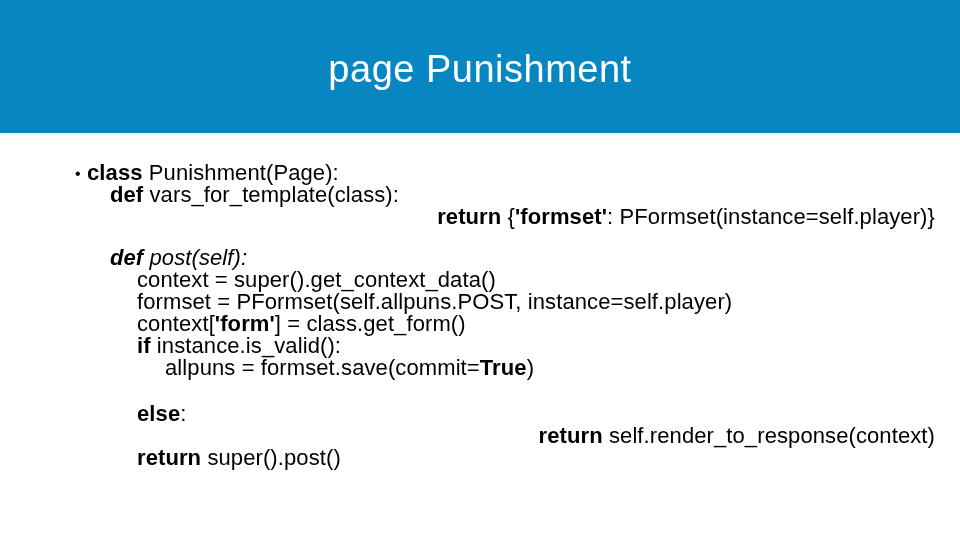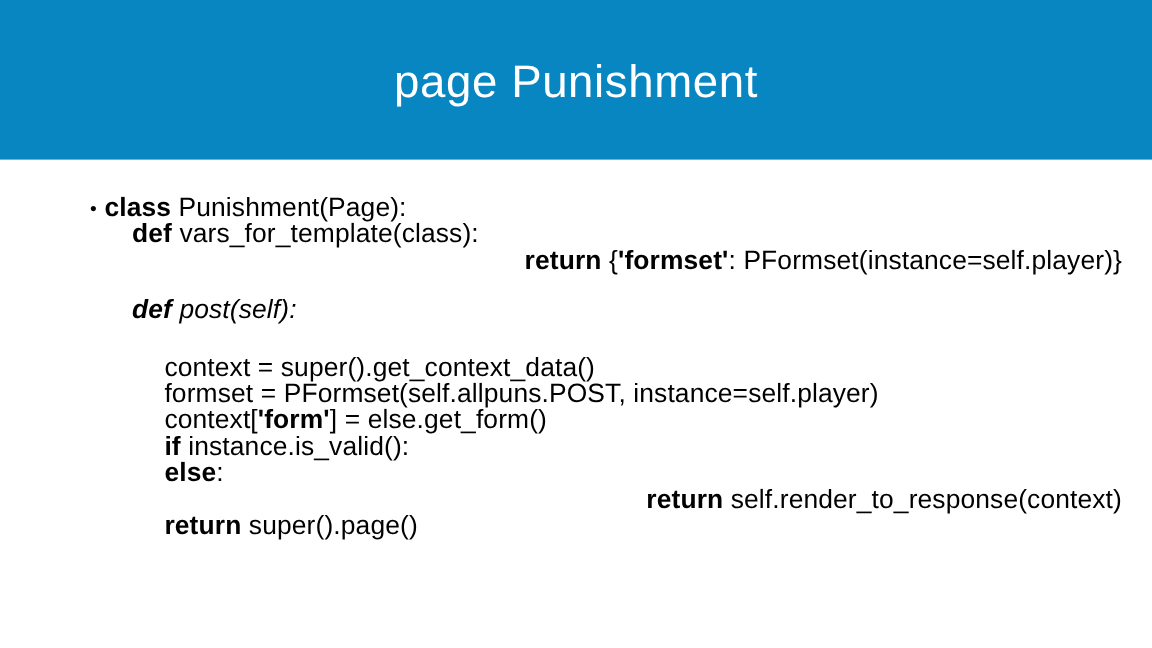--- a/index.html
+++ b/index.html
@@ -69,22 +69,23 @@
   <header class="slide-header">
     <h1 class="slide-title">page Punishment</h1>
   </header>
   <main class="slide-body">
     <div class="code-block">
         <div class="code-line" style="padding-left: 0px;"><span class="bullet">•</span><span class="bold">class</span><span class=""> Punishment(Page):</span></div>
         <div class="code-line" style="padding-left: 35px;"><span class="bold">def</span><span class=""> vars_for_template(class):</span></div>
         <div class="code-line" style="padding-left: 62px; text-align: right;"><span class="bold">return</span><span class=""> {</span><span class="bold">'formset'</span><span class="">: PFormset(instance=self.player)}</span></div>
         <div class="code-line blank" style="padding-left: 0px;"></div>
         <div class="code-line" style="padding-left: 35px; font-style: italic;"><span class="bold">def</span><span class=""> post(self):</span></div>
-        <div class="code-line" style="padding-left: 62px; margin-top: 26px;"><span class="">context = super().get_context_data()</span></div>
+        <div class="code-line" style="padding-left: 62px;"><span class="">context = super().get_context_data()</span></div>
         <div class="code-line" style="padding-left: 62px;"><span class="">formset = PFormset(self.allpuns.POST, instance=self.player)</span></div>
-        <div class="code-line" style="padding-left: 62px;"><span class="">context[</span><span class="bold">'form'</span><span class="">] = else.get_form()</span></div>
+        <div class="code-line" style="padding-left: 62px;"><span class="">context[</span><span class="bold">'form'</span><span class="">] = class.get_form()</span></div>
         <div class="code-line" style="padding-left: 62px;"><span class="bold">if</span><span class=""> instance.is_valid():</span></div>
-        <div class="code-line" style="padding-left: 62px;"><span class="bold">else</span><span class="">:</span></div>
+        <div class="code-line" style="padding-left: 90px;"><span class="">allpuns = formset.save(commit=</span><span class="bold">True</span><span class="">)</span></div>
+        <div class="code-line" style="padding-left: 62px; margin-top: 24px;"><span class="bold">else</span><span class="">:</span></div>
         <div class="code-line" style="padding-left: 90px; text-align: right;"><span class="bold">return</span><span class=""> self.render_to_response(context)</span></div>
-        <div class="code-line" style="padding-left: 62px;"><span class="bold">return</span><span class=""> super().page()</span></div>
+        <div class="code-line" style="padding-left: 62px;"><span class="bold">return</span><span class=""> super().post()</span></div>
       </div>
   </main>
 </div>
 
 </body></html>

